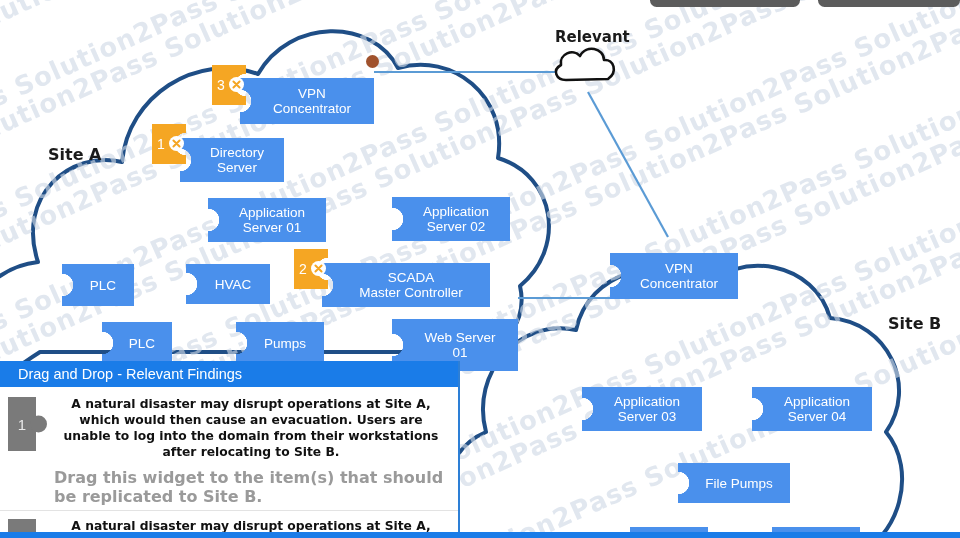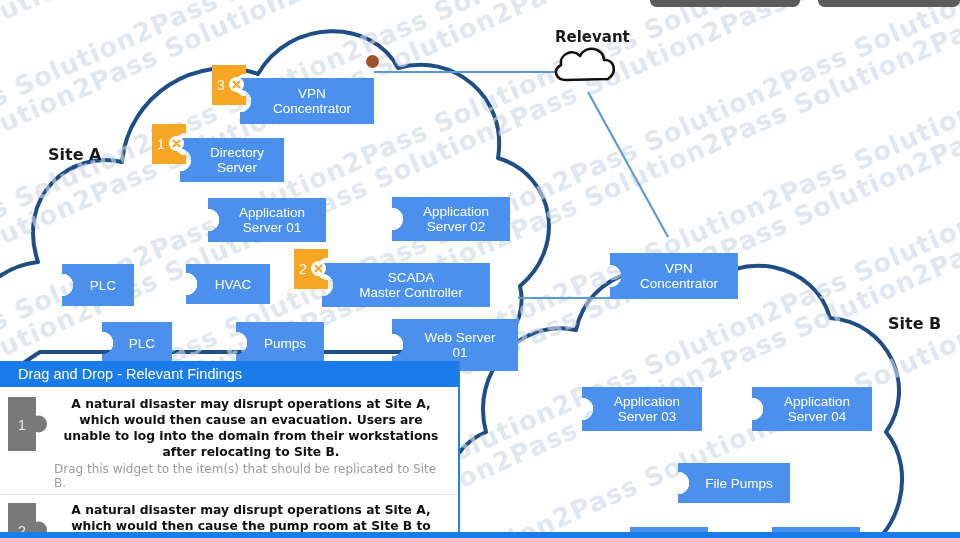--- a/index.html
+++ b/index.html
@@ -81,21 +81,21 @@
   .fw-wrap{flex:0 0 auto;position:relative;width:38px;height:54px;margin-right:8px;margin-top:1px;}
   .fw-body{position:absolute;left:0;top:0;width:28px;height:54px;background:#7a7a7a;}
   .fw-tab{position:absolute;left:22px;top:50%;transform:translateY(-50%);
     width:17px;height:17px;border-radius:50%;background:#7a7a7a;}
   .fw-num{position:absolute;left:0;top:0;width:28px;height:54px;display:flex;
     align-items:center;justify-content:center;color:#e9e9e9;font-size:15px;
     font-family:"Liberation Sans",sans-serif;z-index:2;}
   .ftext{flex:1 1 auto;}
   .ftitle{font-family:"DejaVu Sans",sans-serif;font-weight:700;font-size:12.3px;
     line-height:16px;color:#111;text-align:center;}
-  .fhint{margin-top:2px;font-family:"DejaVu Sans",sans-serif;font-size:12px;color:#9a9a9a;}
+  .fhint{margin-top:8px;font-family:"DejaVu Sans",sans-serif;font-size:16px;color:#9a9a9a;font-weight:bold;}
 
   
   .topbar{position:absolute;top:-6px;z-index:12;height:13px;background:#5c5c5c;border-radius:7px;}
   #tb1{left:650px;width:150px;}
   #tb2{left:818px;width:142px;}
   #bottombar{position:absolute;left:0;bottom:0;width:960px;height:6px;background:#1a7ce8;z-index:12;}
 </style>
 </head>
 <body>
 

